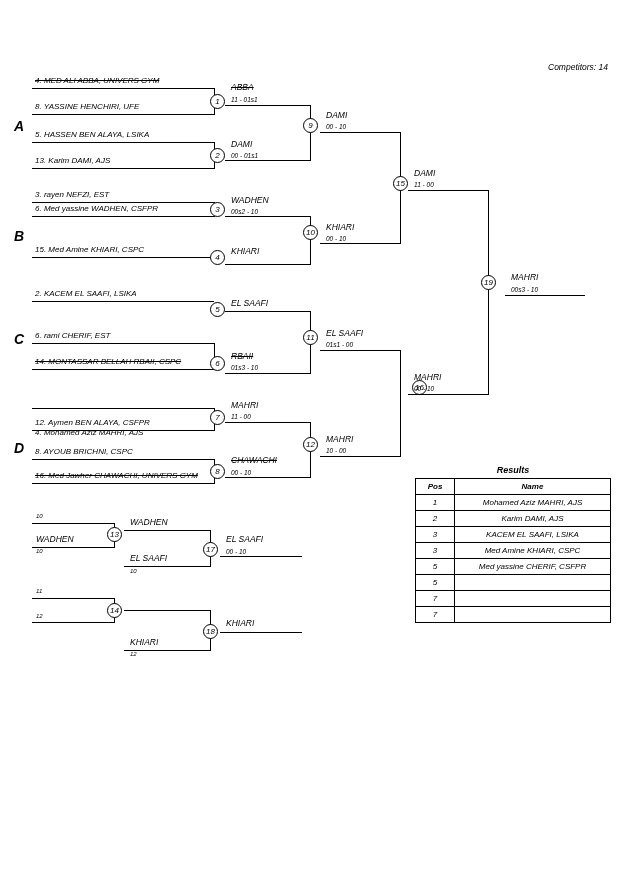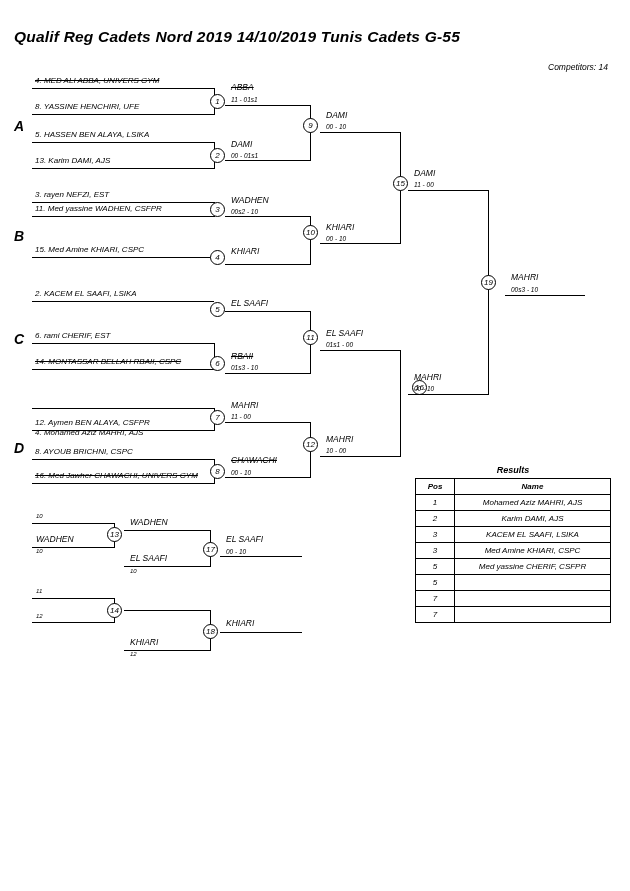--- a/index.html
+++ b/index.html
@@ -79,21 +79,20 @@
   }
   table.results th{font-weight:bold;text-align:center;}
   table.results td.pos{width:30px;text-align:center;}
   table.results td.nm{text-align:center;}
 </style>
 </head>
 <body>
 
 <div class="stage">
 
-  <div class="abs title">Qualif Reg Cadets Nord 2019  14/10/2019  Tunis   Cadets G-55</div>
   <div class="abs competitors">Competitors: 14</div>
 
   <div class="abs group-letter" style="left:14px;top:118px;">A</div>
   <div class="abs group-letter" style="left:14px;top:228px;">B</div>
   <div class="abs group-letter" style="left:14px;top:331px;">C</div>
   <div class="abs group-letter" style="left:14px;top:440px;">D</div>
 
   <div class="abs pname strike" style="left:35px;top:76px;">4. MED ALI ABBA, UNIVERS GYM</div>
   <div class="abs hl" style="left:32px;top:88px;width:182px;"></div>
 
@@ -106,21 +105,21 @@
   <div class="abs hl" style="left:32px;top:142px;width:182px;"></div>
 
   <div class="abs pname" style="left:35px;top:156px;">13. Karim DAMI, AJS</div>
   <div class="abs hl" style="left:32px;top:168px;width:182px;"></div>
   <div class="abs vl" style="left:214px;top:142px;height:27px;"></div>
   <div class="abs circle" style="left:210px;top:148px;">2</div>
 
   <div class="abs pname" style="left:35px;top:190px;">3. rayen NEFZI, EST</div>
   <div class="abs hl" style="left:32px;top:202px;width:182px;"></div>
 
-  <div class="abs pname" style="left:35px;top:204px;">11. Med yassine WADHEN, CSFPR</div>
+  <div class="abs pname" style="left:35px;top:204px;">6. Med yassine WADHEN, CSFPR</div>
   <div class="abs hl" style="left:32px;top:216px;width:182px;"></div>
   <div class="abs vl" style="left:214px;top:202px;height:15px;"></div>
   <div class="abs circle" style="left:210px;top:202px;">3</div>
 
   <div class="abs pname" style="left:35px;top:245px;">15. Med Amine KHIARI, CSPC</div>
   <div class="abs hl" style="left:32px;top:257px;width:182px;"></div>
   <div class="abs circle" style="left:210px;top:250px;">4</div>
 
   <div class="abs pname" style="left:35px;top:289px;">2. KACEM EL SAAFI, LSIKA</div>
   <div class="abs hl" style="left:32px;top:301px;width:182px;"></div>

